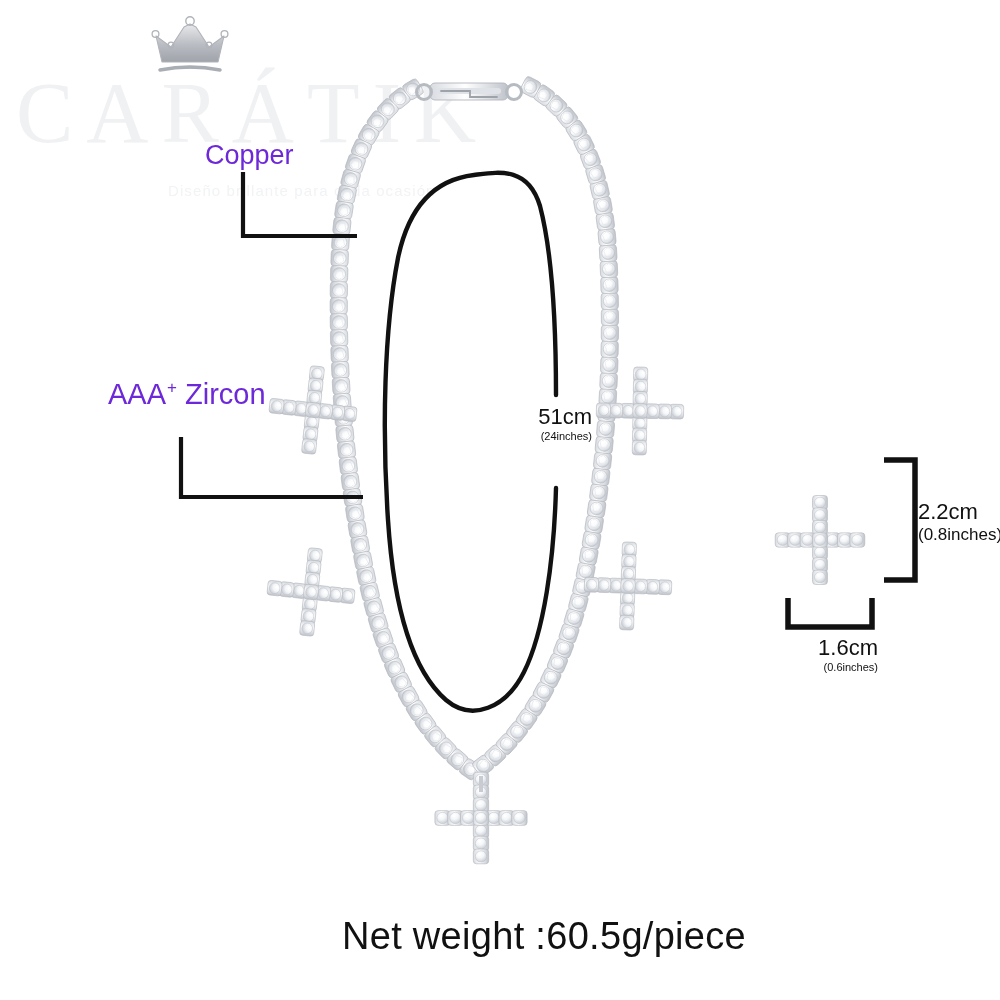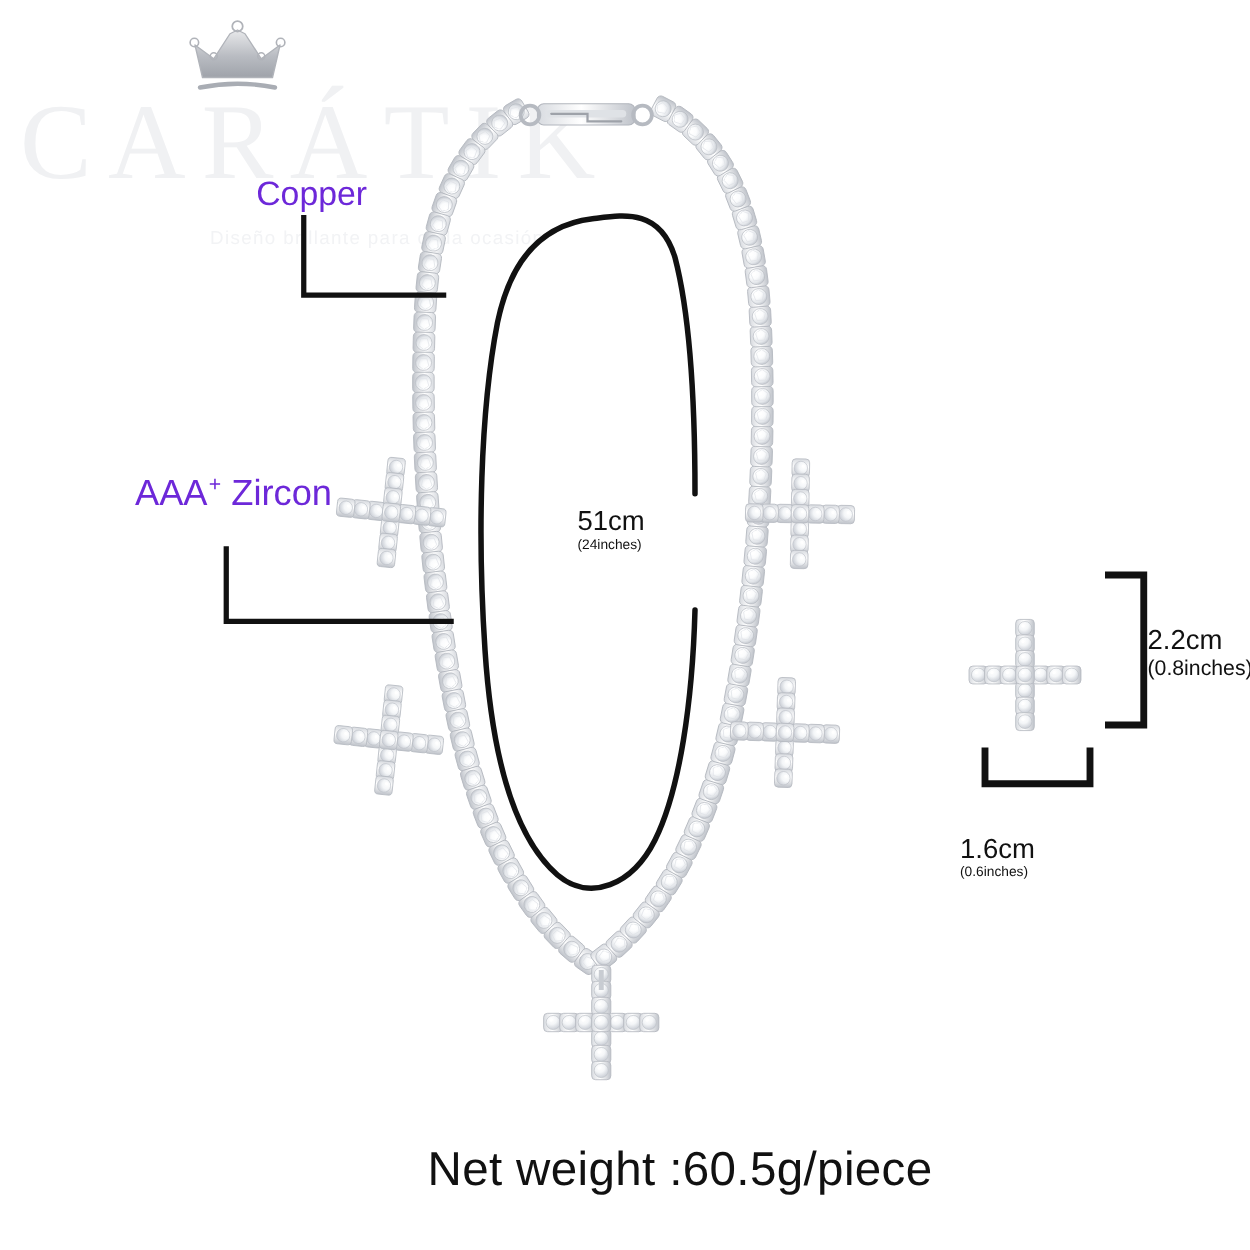--- a/index.html
+++ b/index.html
@@ -44,31 +44,31 @@
     color:#6d28d9;
     font-family:"Liberation Sans", sans-serif;
     white-space:nowrap;
   }
   #label-copper{left:205px;top:140px;font-size:27px;}
   #label-zircon{left:108px;top:378px;font-size:29px;}
   #label-zircon .sup{font-size:17px;vertical-align:super;margin-left:1px;}
 
   
   .dim{
-    position:absolute;text-align:left;color:#111;
+    position:absolute;text-align:right;color:#111;
     font-family:"Liberation Sans", sans-serif;white-space:nowrap;
   }
   .dim .val{font-size:22px;line-height:1.12;display:block;}
   .dim .alt{font-size:11px;line-height:1.15;display:block;}
 
   #dim-chain{left:462px;top:405px;width:130px;}
   #dim-height{left:918px;top:500px;width:150px;text-align:left;}
   #dim-height .val{font-size:22px;}
   #dim-height .alt{font-size:17px;}
-  #dim-width{left:768px;top:636px;width:150px;margin-top:31px;}
+  #dim-width{left:728px;top:636px;width:150px;}
 
   
   #net-weight{
     position:absolute;left:0;top:915px;width:1000px;
     text-align:center;color:#111;
     font-size:38px;font-family:"Liberation Sans", sans-serif;
     letter-spacing:.3px;white-space:nowrap;padding-left:44px;
   }
 </style>
 </head>

